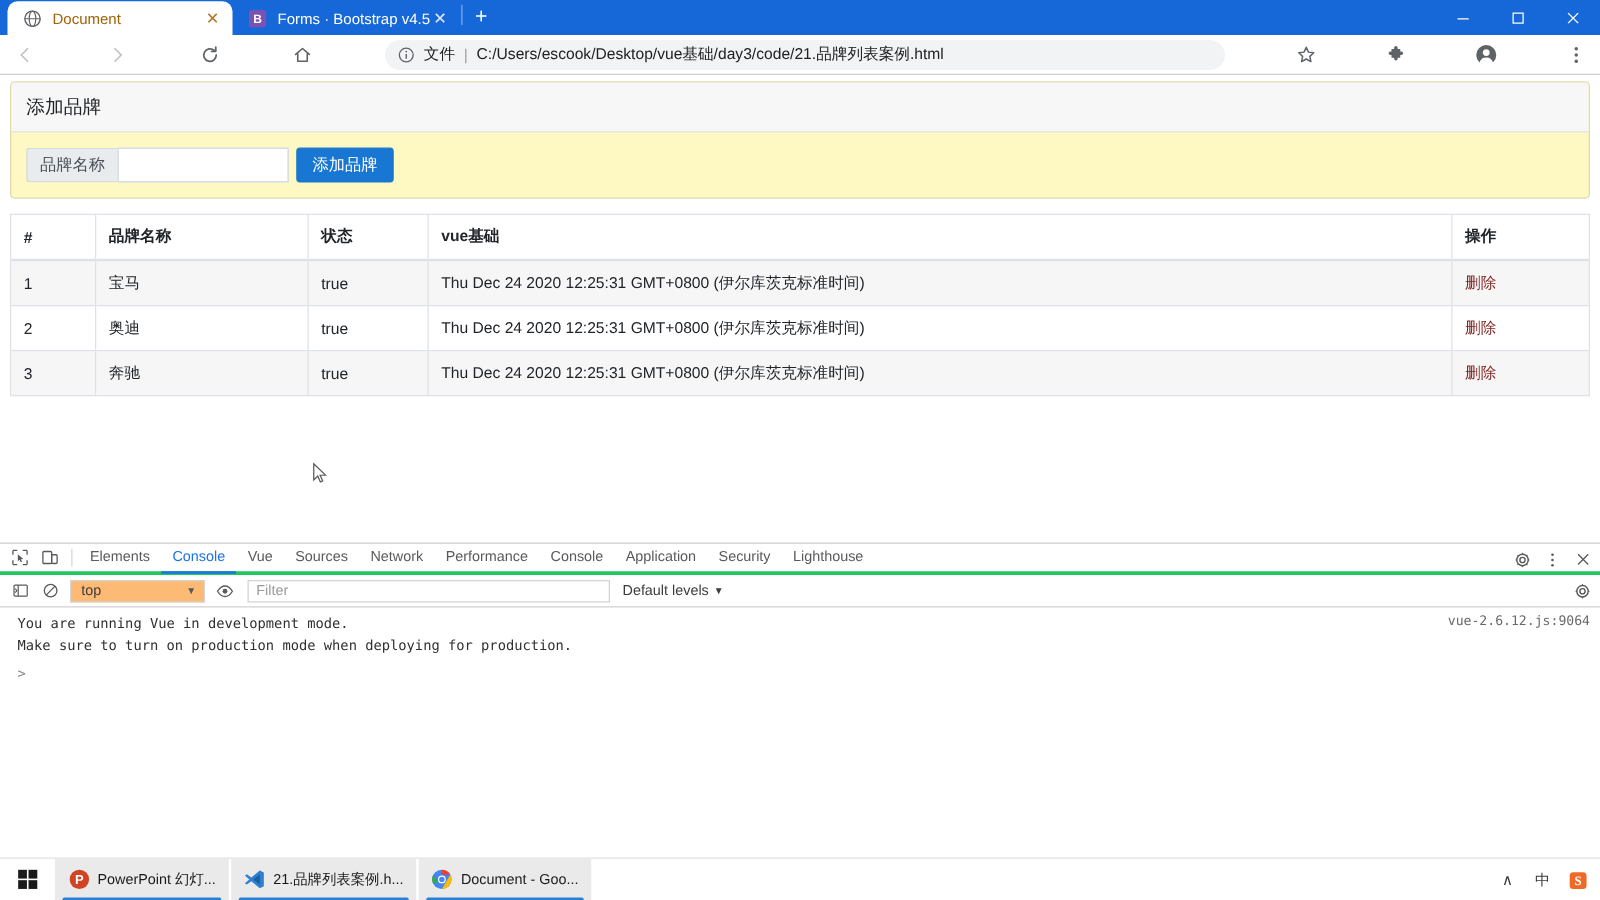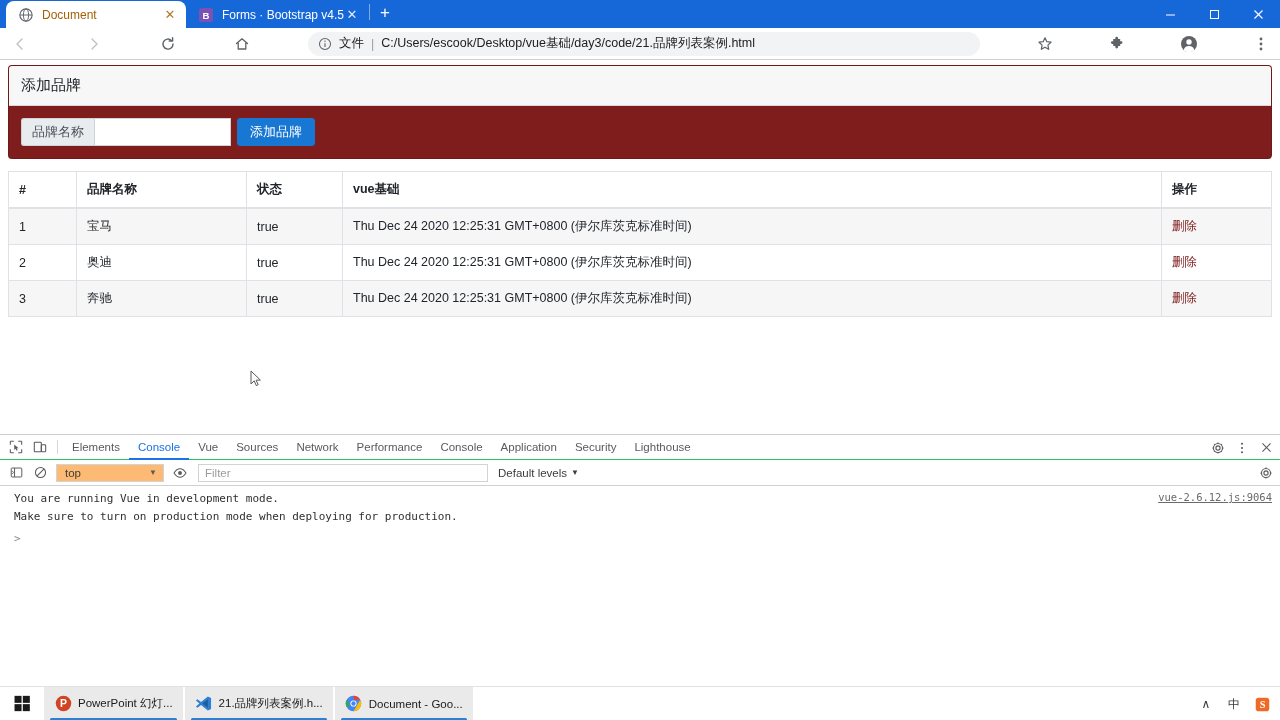--- a/index.html
+++ b/index.html
@@ -117,21 +117,21 @@
     background: #fff;
     overflow: hidden;
   }
   .container {
     padding: 0 8px;
   }
   .card {
     border: 1px solid rgba(0,0,0,.125);
     border-radius: 4px;
     margin-top: 4px;
-    background: #7f1d1d;
+    background: #fef9c3;
   }
   .card-header {
     background: #f7f7f8;
     border-bottom: 1px solid rgba(0,0,0,.125);
     padding: 10px 12px;
     font-size: 15px;
     color: #212529;
     border-radius: 3px 3px 0 0;
   }
   .card-body { padding: 12px; }
@@ -222,21 +222,21 @@
     position: absolute;
     left: 0; top: 434px;
     width: 1280px; height: 252px;
     background: #fff;
     border-top: 1px solid #cdcdcd;
     font-family: "Liberation Sans", sans-serif;
   }
   .dt-tabbar {
     height: 25px;
     display: flex; align-items: center;
-    border-bottom: 1px solid #22c55e;
+    border-bottom: 3px solid #22c55e;
     padding-left: 4px;
     position: relative;
   }
   .dt-tool-icon {
     width: 24px; height: 24px;
     display: flex; align-items: center; justify-content: center;
     color: #5a5a5a;
   }
   .dt-vsep { width: 1px; height: 14px; background: #d5d5d5; margin: 0 5px; }
   .dt-tab {
@@ -305,21 +305,20 @@
     padding: 1px 10px 1px 14px;
     position: relative;
   }
   .console-src {
     position: absolute;
     right: 8px;
     top: 4px;
     font-family: "DejaVu Sans Mono", "Liberation Mono", monospace;
     font-size: 10.5px;
     color: #6a6a6a;
-    text-decoration: underline;
   }
   .console-link { color: #3b3b3b; text-decoration: underline; }
   .console-prompt {
     padding: 6px 14px 0 14px;
     color: #888;
   }
 
   
   .taskbar {
     position: absolute;

